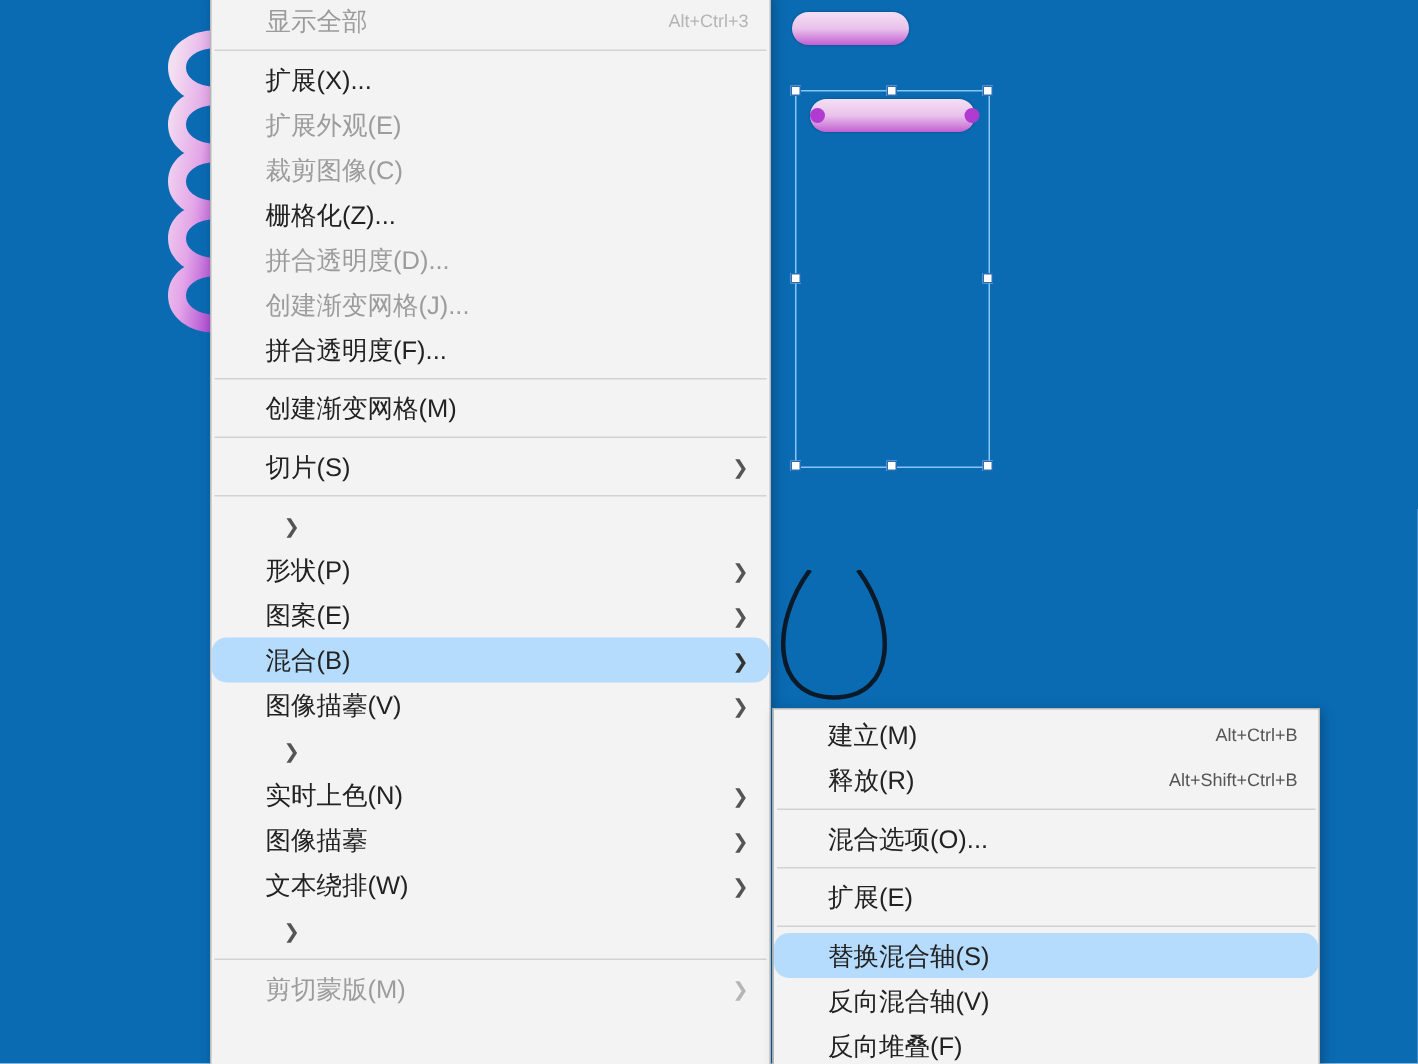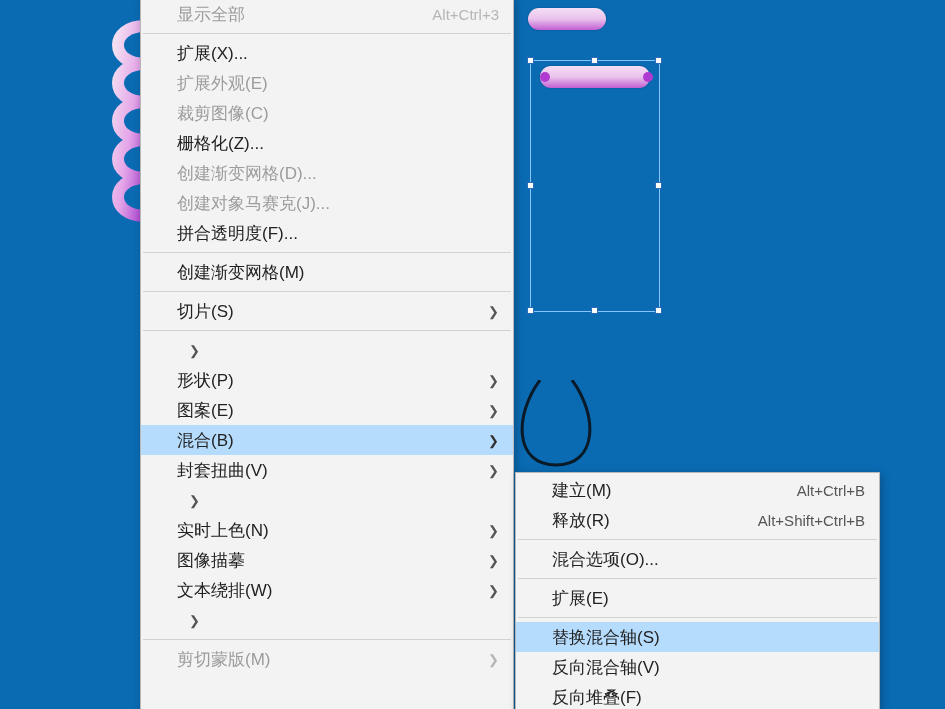--- a/index.html
+++ b/index.html
@@ -82,23 +82,23 @@
     display: flex;
     align-items: center;
     justify-content: space-between;
     height: 30px;
     padding: 0 14px 0 36px;
     color: #222;
     cursor: default;
     white-space: nowrap;
   }
   .menu-item.disabled { color: #9c9c9c; }
-  .menu-item.highlight { background: #b6dcfd; }
+  .menu-item.highlight { background: #b6dcfd; border-radius: 10px; }
   .menu-label { flex: 1; }
-  .menu-shortcut { color: #555; margin-left: 40px; font-size: 15px; }
+  .menu-shortcut { color: #555; margin-left: 40px; font-size: 12px; }
   .menu-item.disabled .menu-shortcut { color: #b5b5b5; }
   .submenu-arrow {
     margin-left: 12px;
     font-size: 13px;
     color: #555;
   }
   .menu-item.highlight .submenu-arrow { color: #333; }
   .menu-item.disabled .submenu-arrow { color: #b5b5b5; }
   .separator {
     height: 1px;
@@ -158,24 +158,24 @@
       <div class="menu-item disabled">
         <span class="menu-label">扩展外观(E)</span>
       </div>
       <div class="menu-item disabled">
         <span class="menu-label">裁剪图像(C)</span>
       </div>
       <div class="menu-item">
         <span class="menu-label">栅格化(Z)...</span>
       </div>
       <div class="menu-item disabled">
-        <span class="menu-label">创建渐变网格(D)...</span>
-      </div>
-      <div class="menu-item disabled">
-        <span class="menu-label">创建对象马赛克(J)...</span>
+        <span class="menu-label">拼合透明度(D)...</span>
+      </div>
+      <div class="menu-item disabled">
+        <span class="menu-label">创建渐变网格(J)...</span>
       </div>
       <div class="menu-item">
         <span class="menu-label">拼合透明度(F)...</span>
       </div>
       <div class="separator"></div>
       <div class="menu-item">
         <span class="menu-label">创建渐变网格(M)</span>
       </div>
       <div class="separator"></div>
       <div class="menu-item">
@@ -192,21 +192,21 @@
       </div>
       <div class="menu-item">
         <span class="menu-label">图案(E)</span>
         <span class="submenu-arrow">❯</span>
       </div>
       <div class="menu-item highlight">
         <span class="menu-label">混合(B)</span>
         <span class="submenu-arrow">❯</span>
       </div>
       <div class="menu-item">
-        <span class="menu-label">封套扭曲(V)</span>
+        <span class="menu-label">图像描摹(V)</span>
         <span class="submenu-arrow">❯</span>
       </div>
       <div class="menu-item">
         <span class="submenu-arrow">❯</span>
       </div>
       <div class="menu-item">
         <span class="menu-label">实时上色(N)</span>
         <span class="submenu-arrow">❯</span>
       </div>
       <div class="menu-item">

